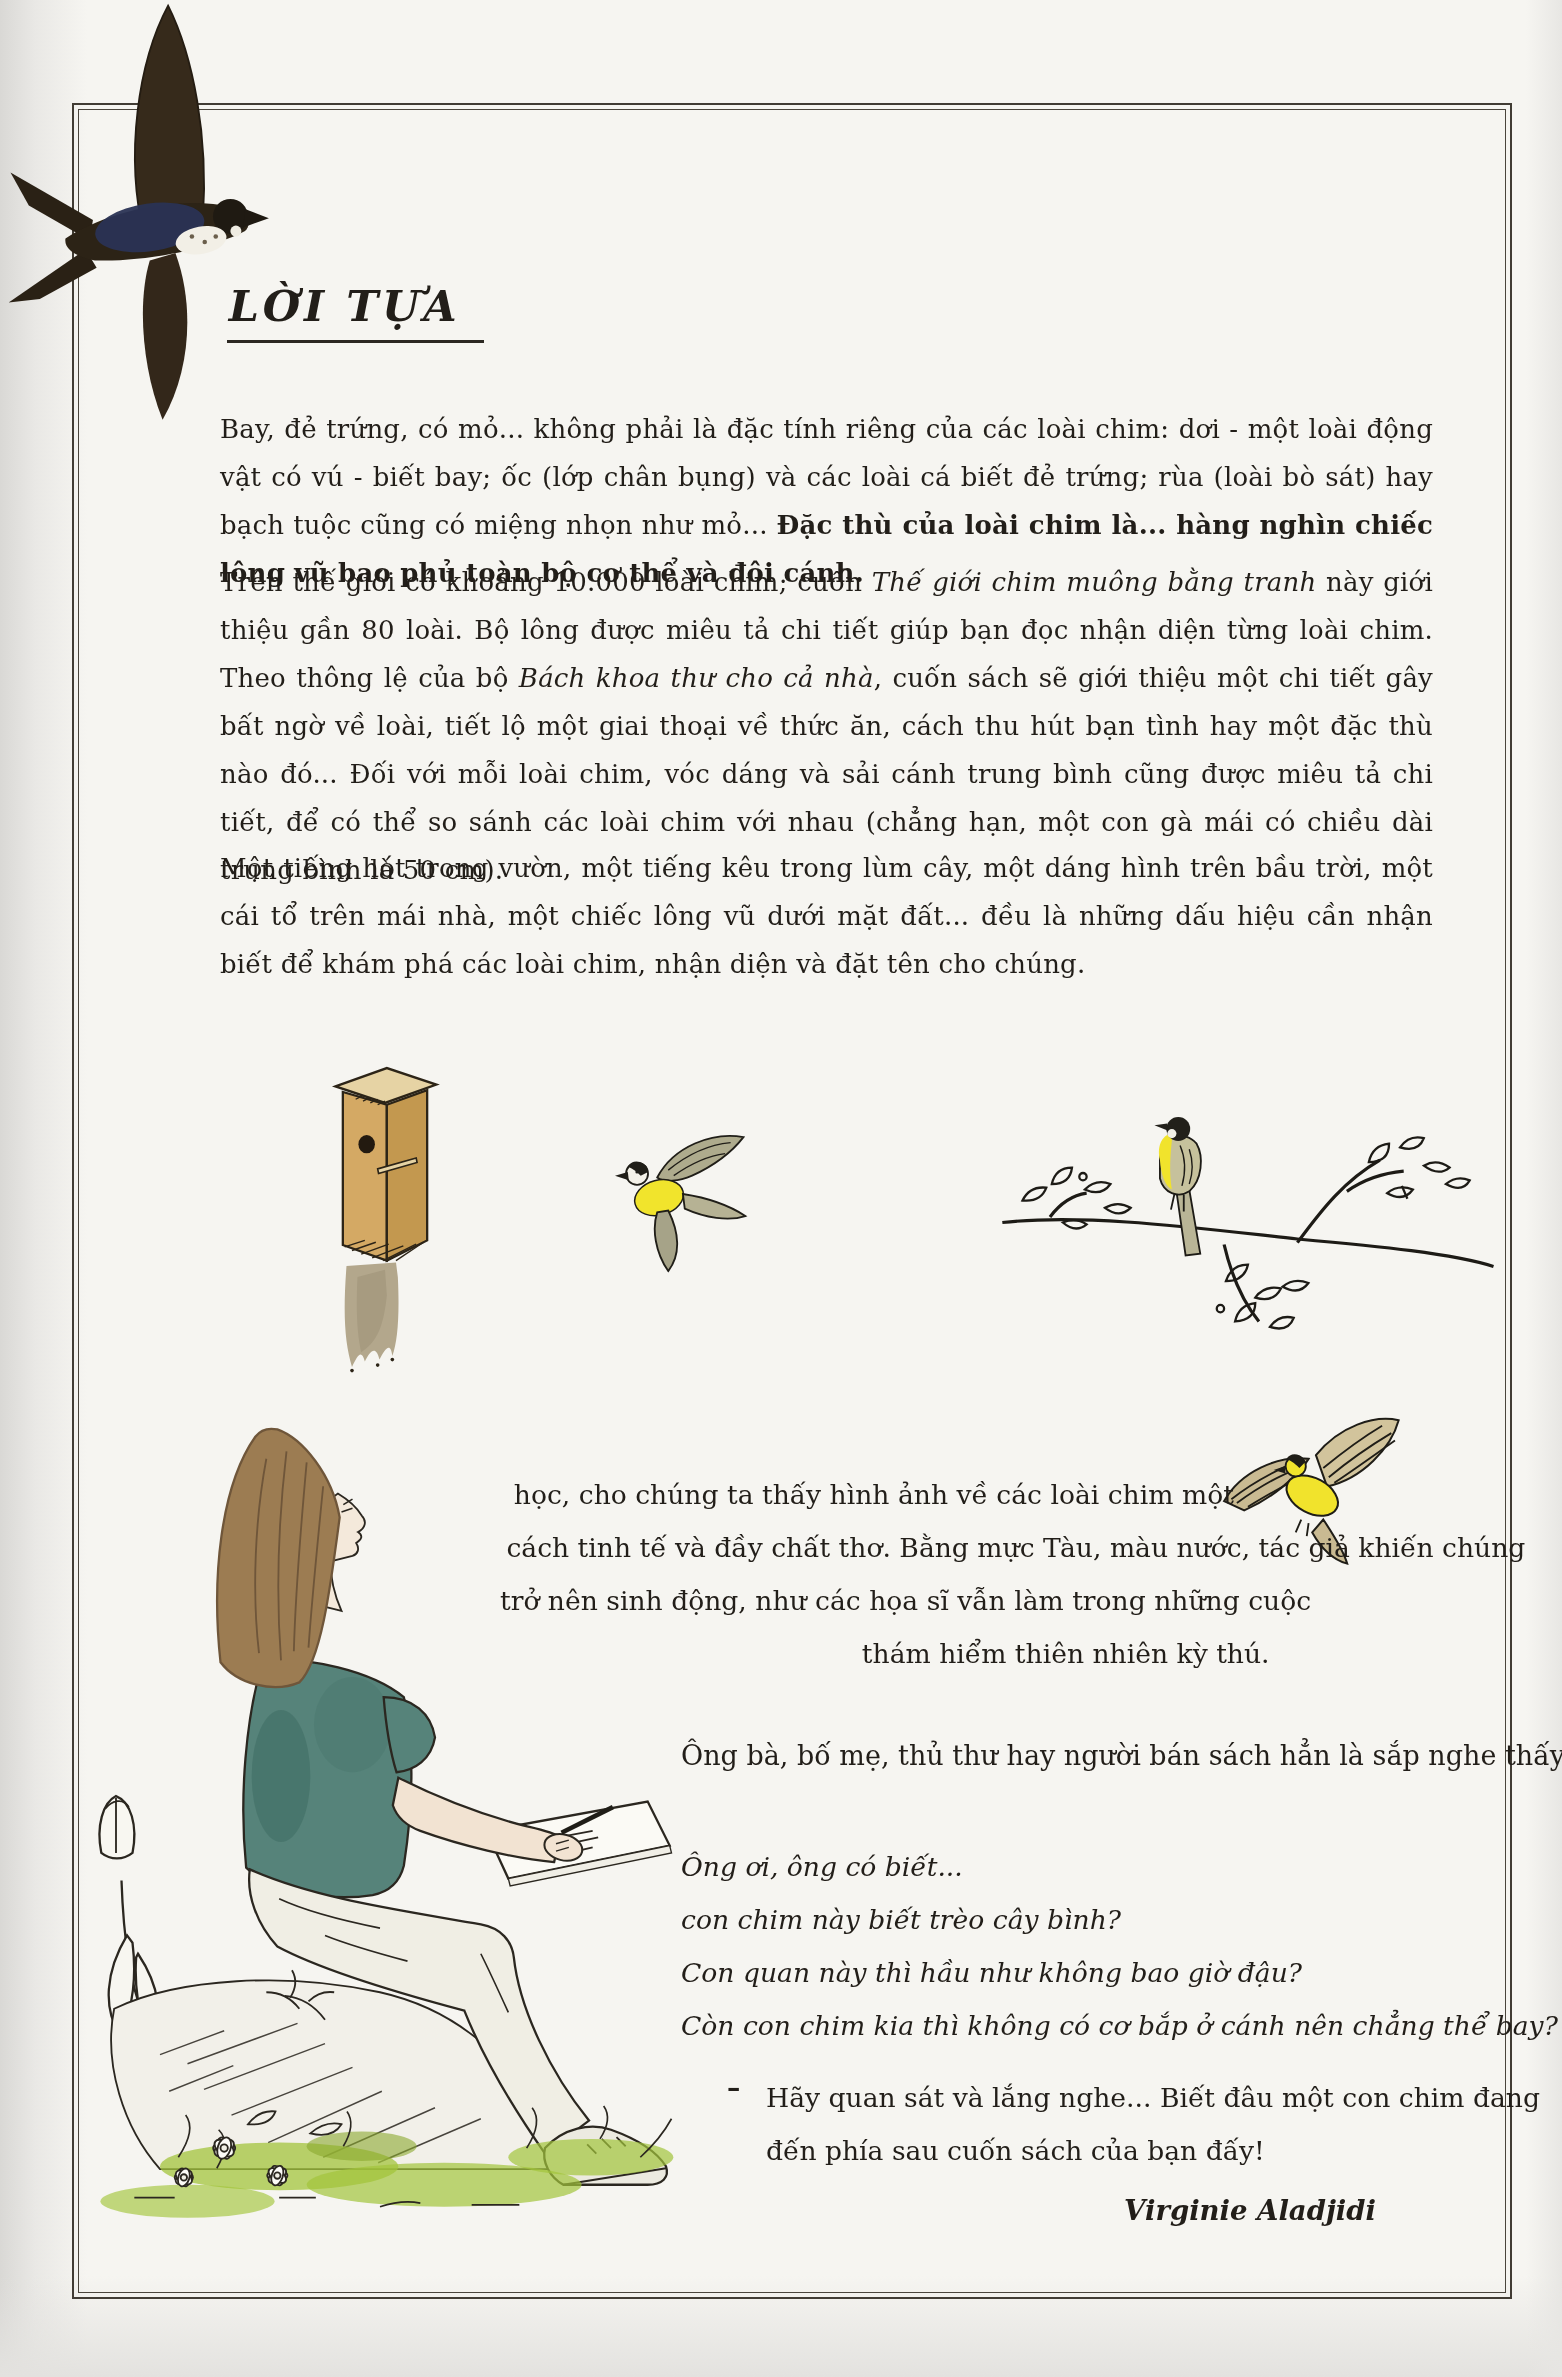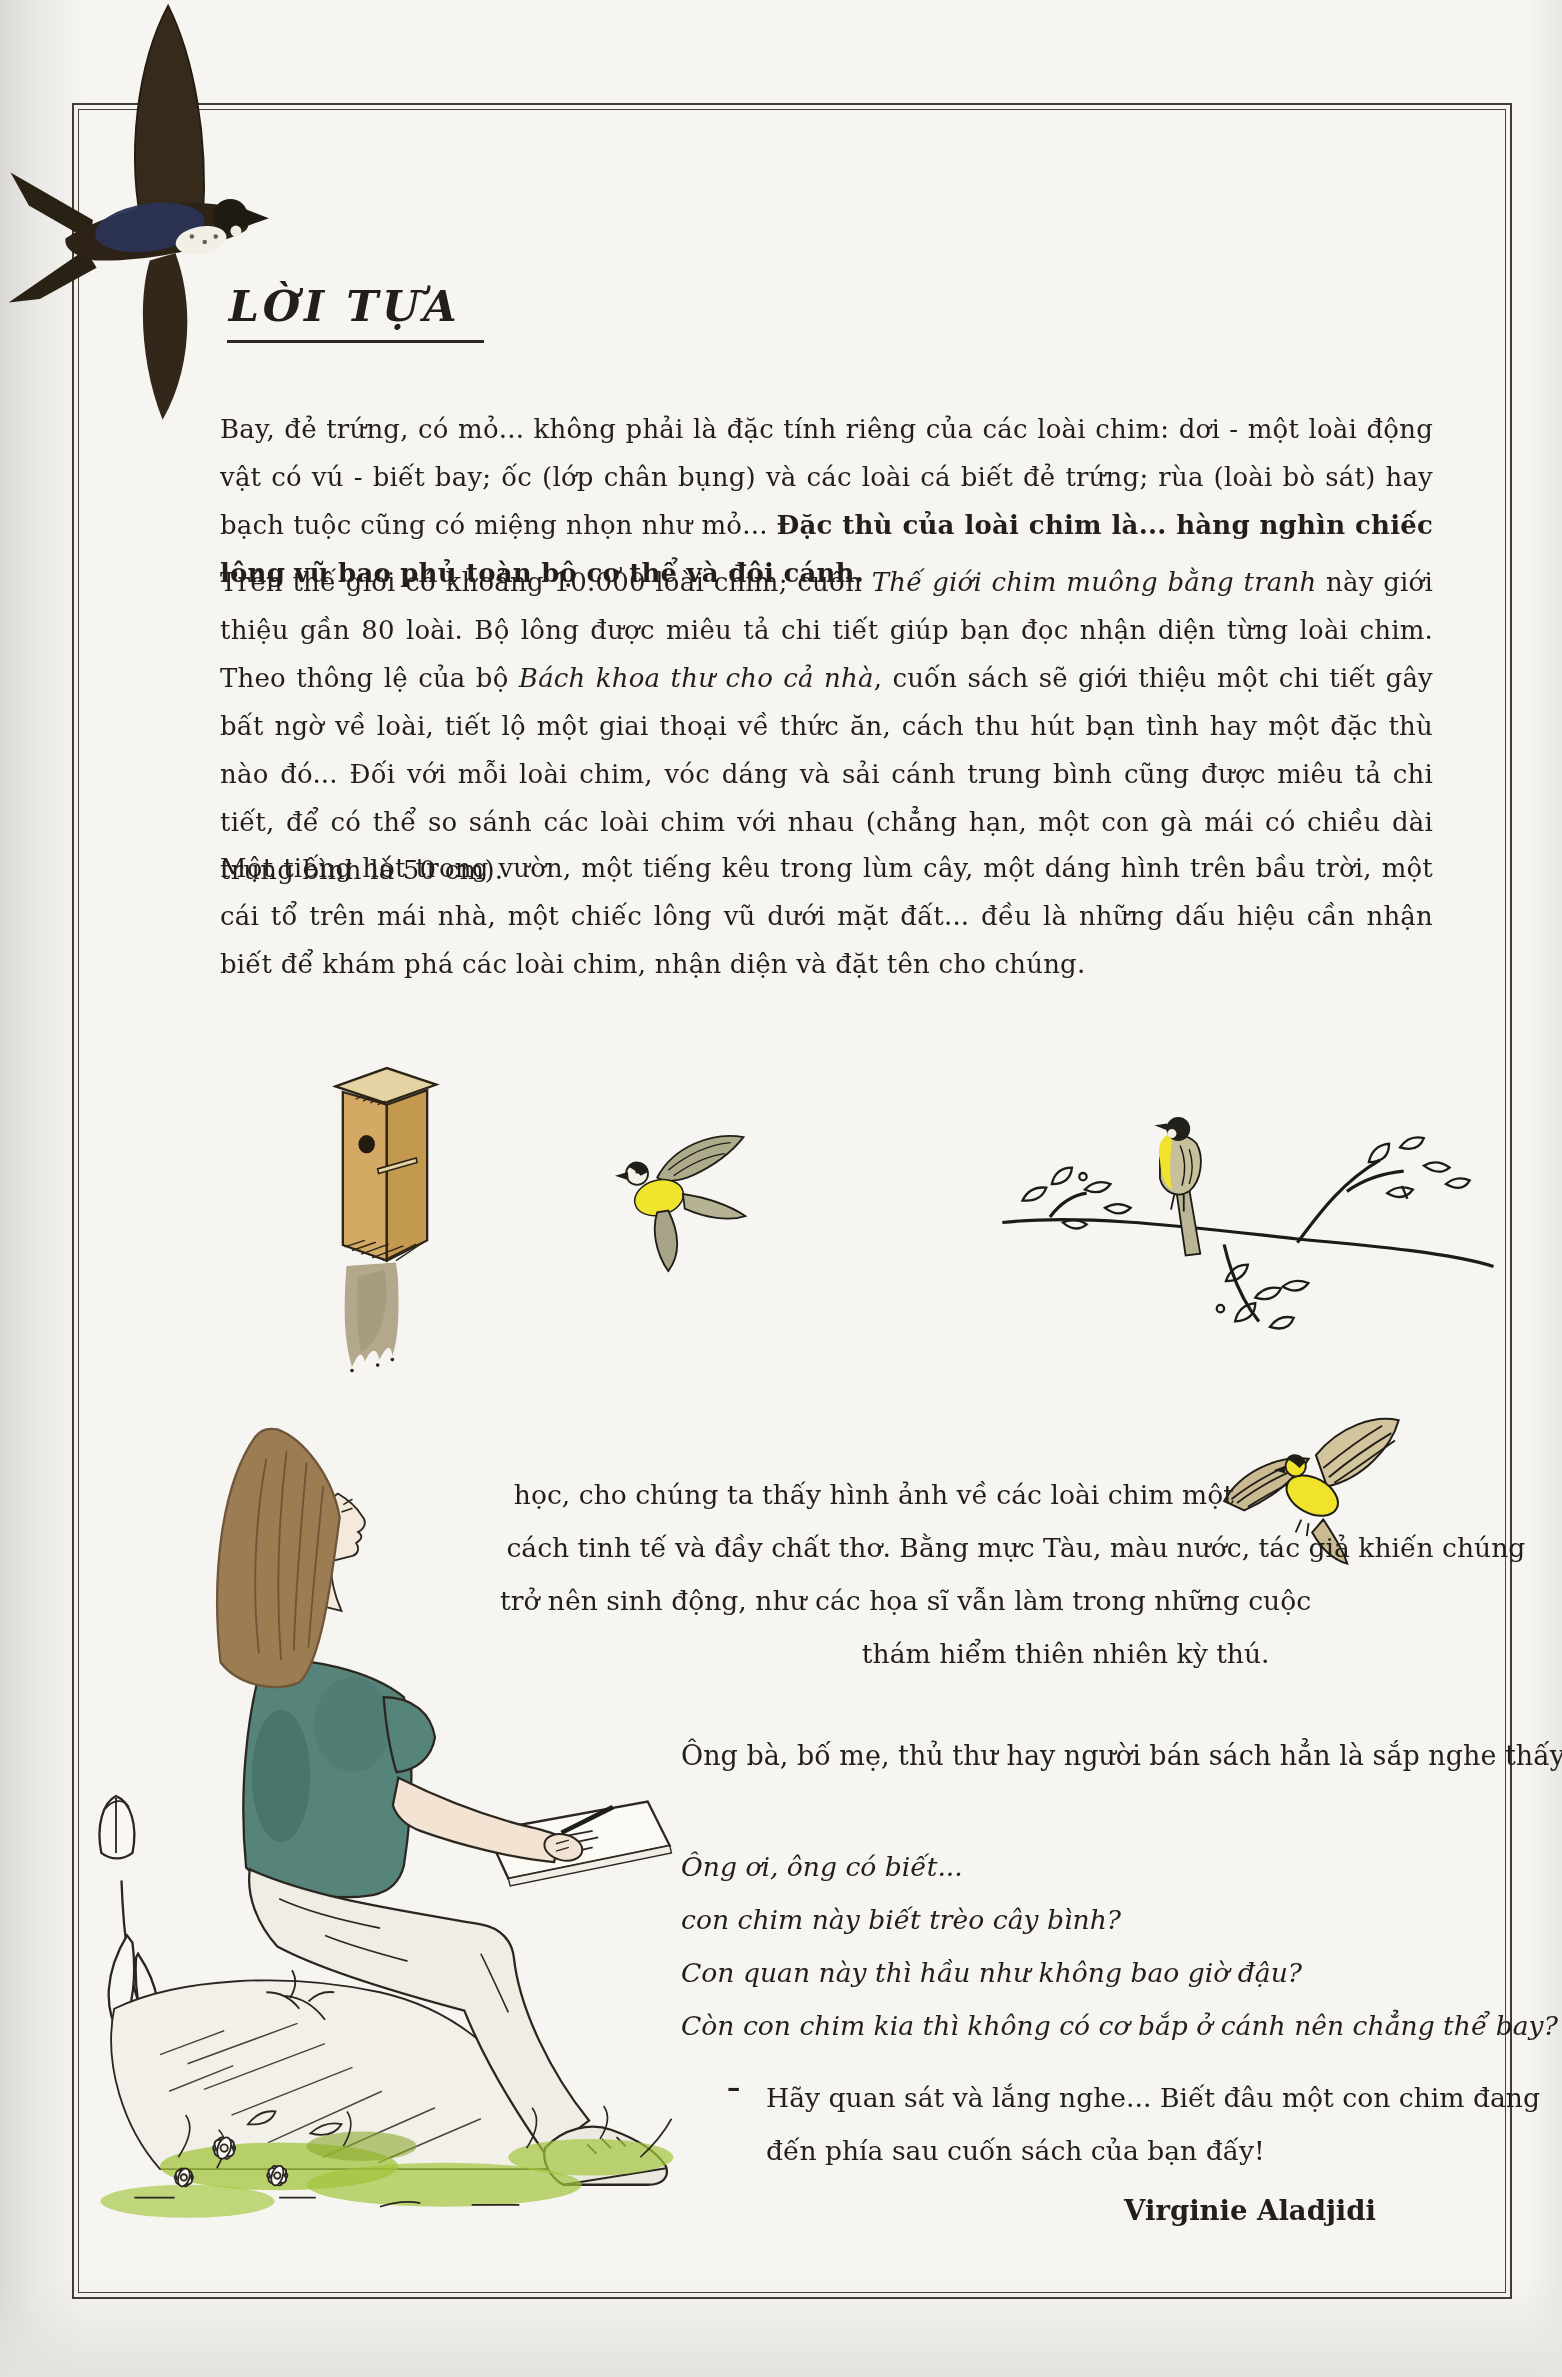--- a/index.html
+++ b/index.html
@@ -45,21 +45,21 @@
   .listeners .line { white-space:nowrap; line-height:55px; }
 
   .questions { position:absolute; left:681px; top:1840px; font-size:26.6px; font-style:italic; }
   .questions .line { white-space:nowrap; line-height:53px; }
 
   .closing { position:absolute; left:766px; top:2071px; font-size:26.6px; }
   .closing .line { white-space:nowrap; line-height:53px; }
   .closing-dash { position:absolute; left:-39px; top:0; font-weight:bold; }
 
   .signature { position:absolute; left:917px; top:2194px; width:459px;
-    text-align:right; font-size:27.5px; font-weight:bold; }
+    text-align:right; font-size:27.5px; font-style:italic; font-weight:bold; }
 
   .illus { position:absolute; }
   svg { display:block; }
 </style>
 </head>
 <body>
 
 <div class="paper"></div>
 <div class="shade-left"></div>
 <div class="shade-bottom"></div>

